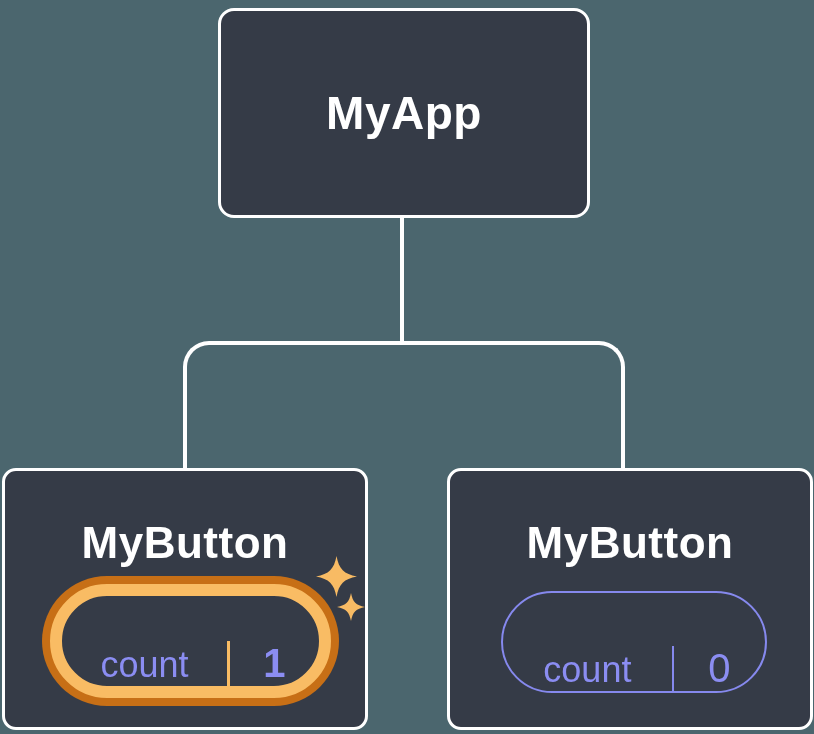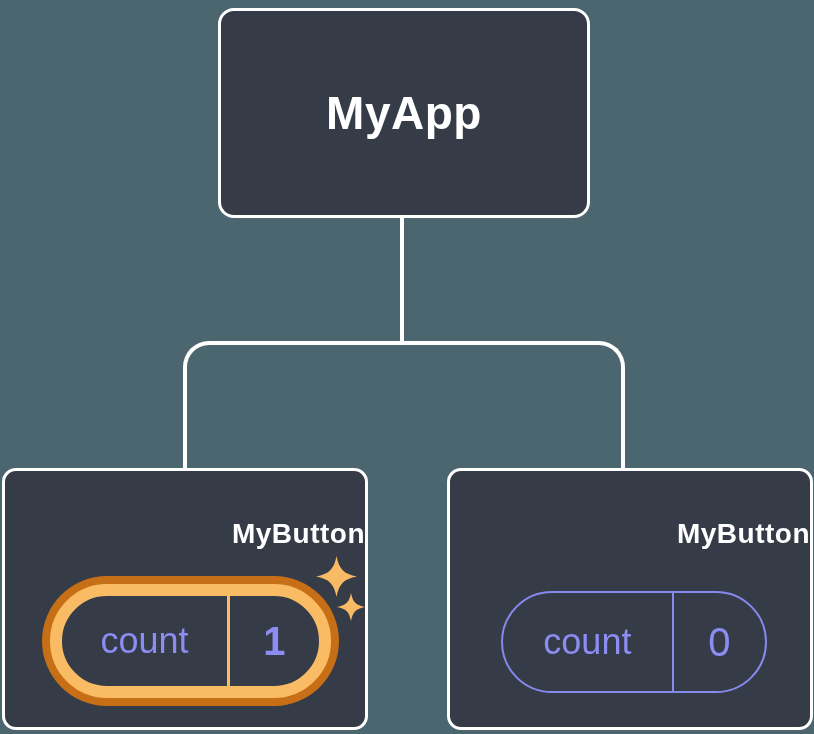--- a/index.html
+++ b/index.html
@@ -47,31 +47,32 @@
   }
   .node-child {
     top: 468px; width: 366px; height: 262px;
     border-radius: 14px;
   }
   .node-child.left  { left: 2px; }
   .node-child.right { left: 447px; }
   .node-title {
     position: absolute;
     top: 47px; left: 0; width: 100%;
-    text-align: right;
-    font-size: 28px; font-weight: 600; color: #ffffff; letter-spacing: 0.5px;
+    text-align: center;
+    font-size: 44px; font-weight: 600; color: #ffffff; letter-spacing: 0.5px;
   }
 
   
   .pill {
     position: absolute;
     display: flex;
     box-sizing: border-box;
     color: var(--state_text, #8b8df2);
     background: var(--node_fill, #353b47);
+    align-items: flex-end;
   }
   .pill .cell {
     display: flex; align-items: center; justify-content: center;
     box-sizing: border-box;
   }
   .pill .key { flex: 1.85; font-size: 36px; }
   .pill .val { flex: 1;    font-size: 40px; }
 
   .pill.plain {
     left: 51px; top: 120px;

